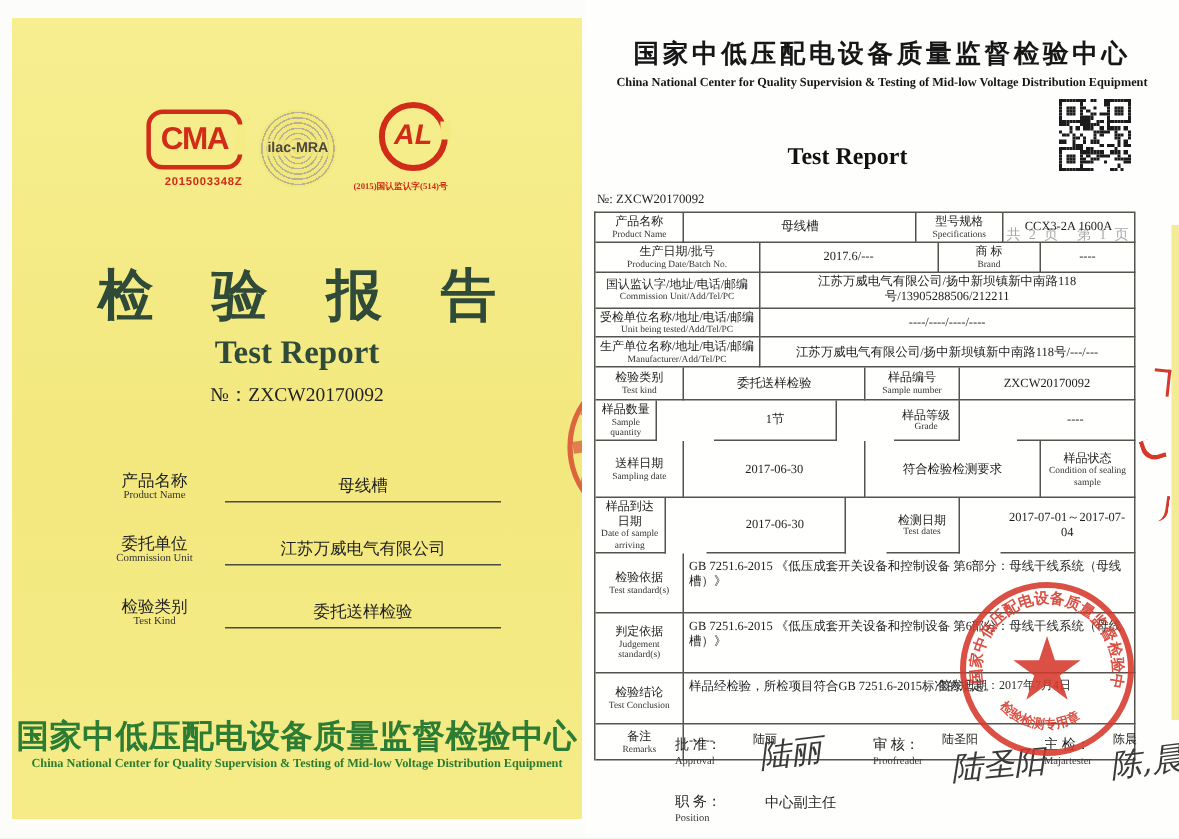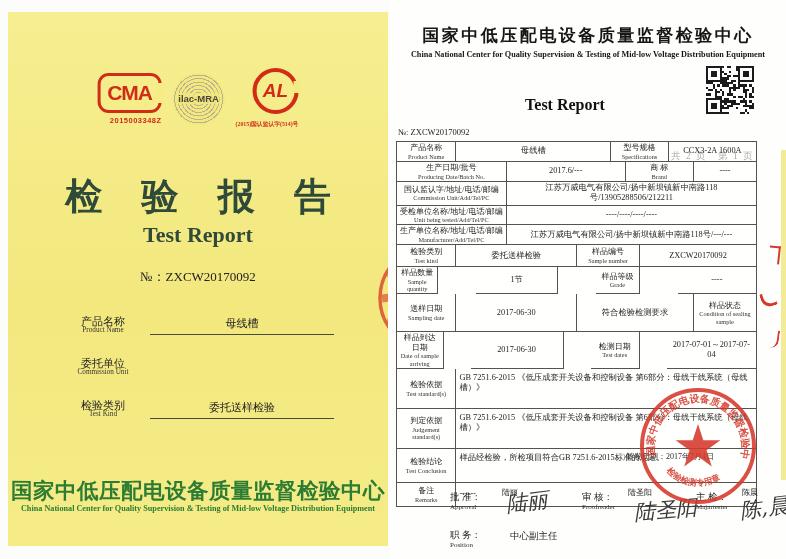--- a/index.html
+++ b/index.html
@@ -26,21 +26,21 @@
   .cnas-sub2{font-size:8px;font-weight:bold;color:#2b2b2b;font-family:"Liberation Sans",sans-serif;}
   .al-circle{width:38px;height:38px;border:4px solid #d02c18;border-radius:50%;position:relative;
       display:flex;align-items:center;justify-content:center;color:#d02c18;font-weight:800;
       font-size:19px;font-family:"Liberation Sans",sans-serif;font-style:italic;}
   .al-circle::after{content:"";position:absolute;right:-6px;top:9px;height:12px;width:7px;background:#f4ea84;}
   .al-code{margin-top:6px;font-size:5.8px;font-weight:bold;color:#d02c18;white-space:nowrap;}
   .cover-title{position:absolute;top:160px;left:0;width:100%;margin:0;text-align:center;
       font-size:37px;font-weight:bold;color:#2f4a38;letter-spacing:15px;text-indent:15px;}
   .cover-title-en{position:absolute;top:210px;width:100%;text-align:center;font-size:22px;
       font-weight:bold;color:#2f4a38;}
-  .cover-no{position:absolute;top:256px;width:100%;text-align:center;font-size:13px;color:#222;}
+  .cover-no{position:absolute;top:242px;width:100%;text-align:center;font-size:13px;color:#222;}
   .field{position:absolute;left:58px;width:268px;display:flex;align-items:flex-end;}
   .f1{top:303px;} .f2{top:345px;} .f3{top:387px;}
   .field-label{width:74px;text-align:center;line-height:1.1;}
   .fl-cn{font-size:11px;color:#222;}
   .fl-en{font-size:7.2px;color:#333;}
   .field-value{flex:1;margin-left:10px;border-bottom:1px solid #4a4a42;text-align:center;
       font-size:11px;padding-bottom:3px;color:#222;}
   .cover-org{position:absolute;top:464px;width:100%;text-align:center;font-size:21.5px;
       font-weight:bold;color:#2c7c33;letter-spacing:.5px;}
   .cover-org-en{position:absolute;top:492px;width:100%;text-align:center;font-size:8.2px;
@@ -125,20 +125,21 @@
         <div class="fl-cn">产品名称</div>
         <div class="fl-en">Product Name</div>
       </div>
       <div class="field-value">母线槽</div>
     </div>
     <div class="field f2">
       <div class="field-label">
         <div class="fl-cn">委托单位</div>
         <div class="fl-en">Commission Unit</div>
       </div>
+      <div class="field-value">江苏万威电气有限公司</div>
     </div>
     <div class="field f3">
       <div class="field-label">
         <div class="fl-cn">检验类别</div>
         <div class="fl-en">Test Kind</div>
       </div>
       <div class="field-value">委托送样检验</div>
     </div>
 
     <div class="cover-org">国家中低压配电设备质量监督检验中心</div>

